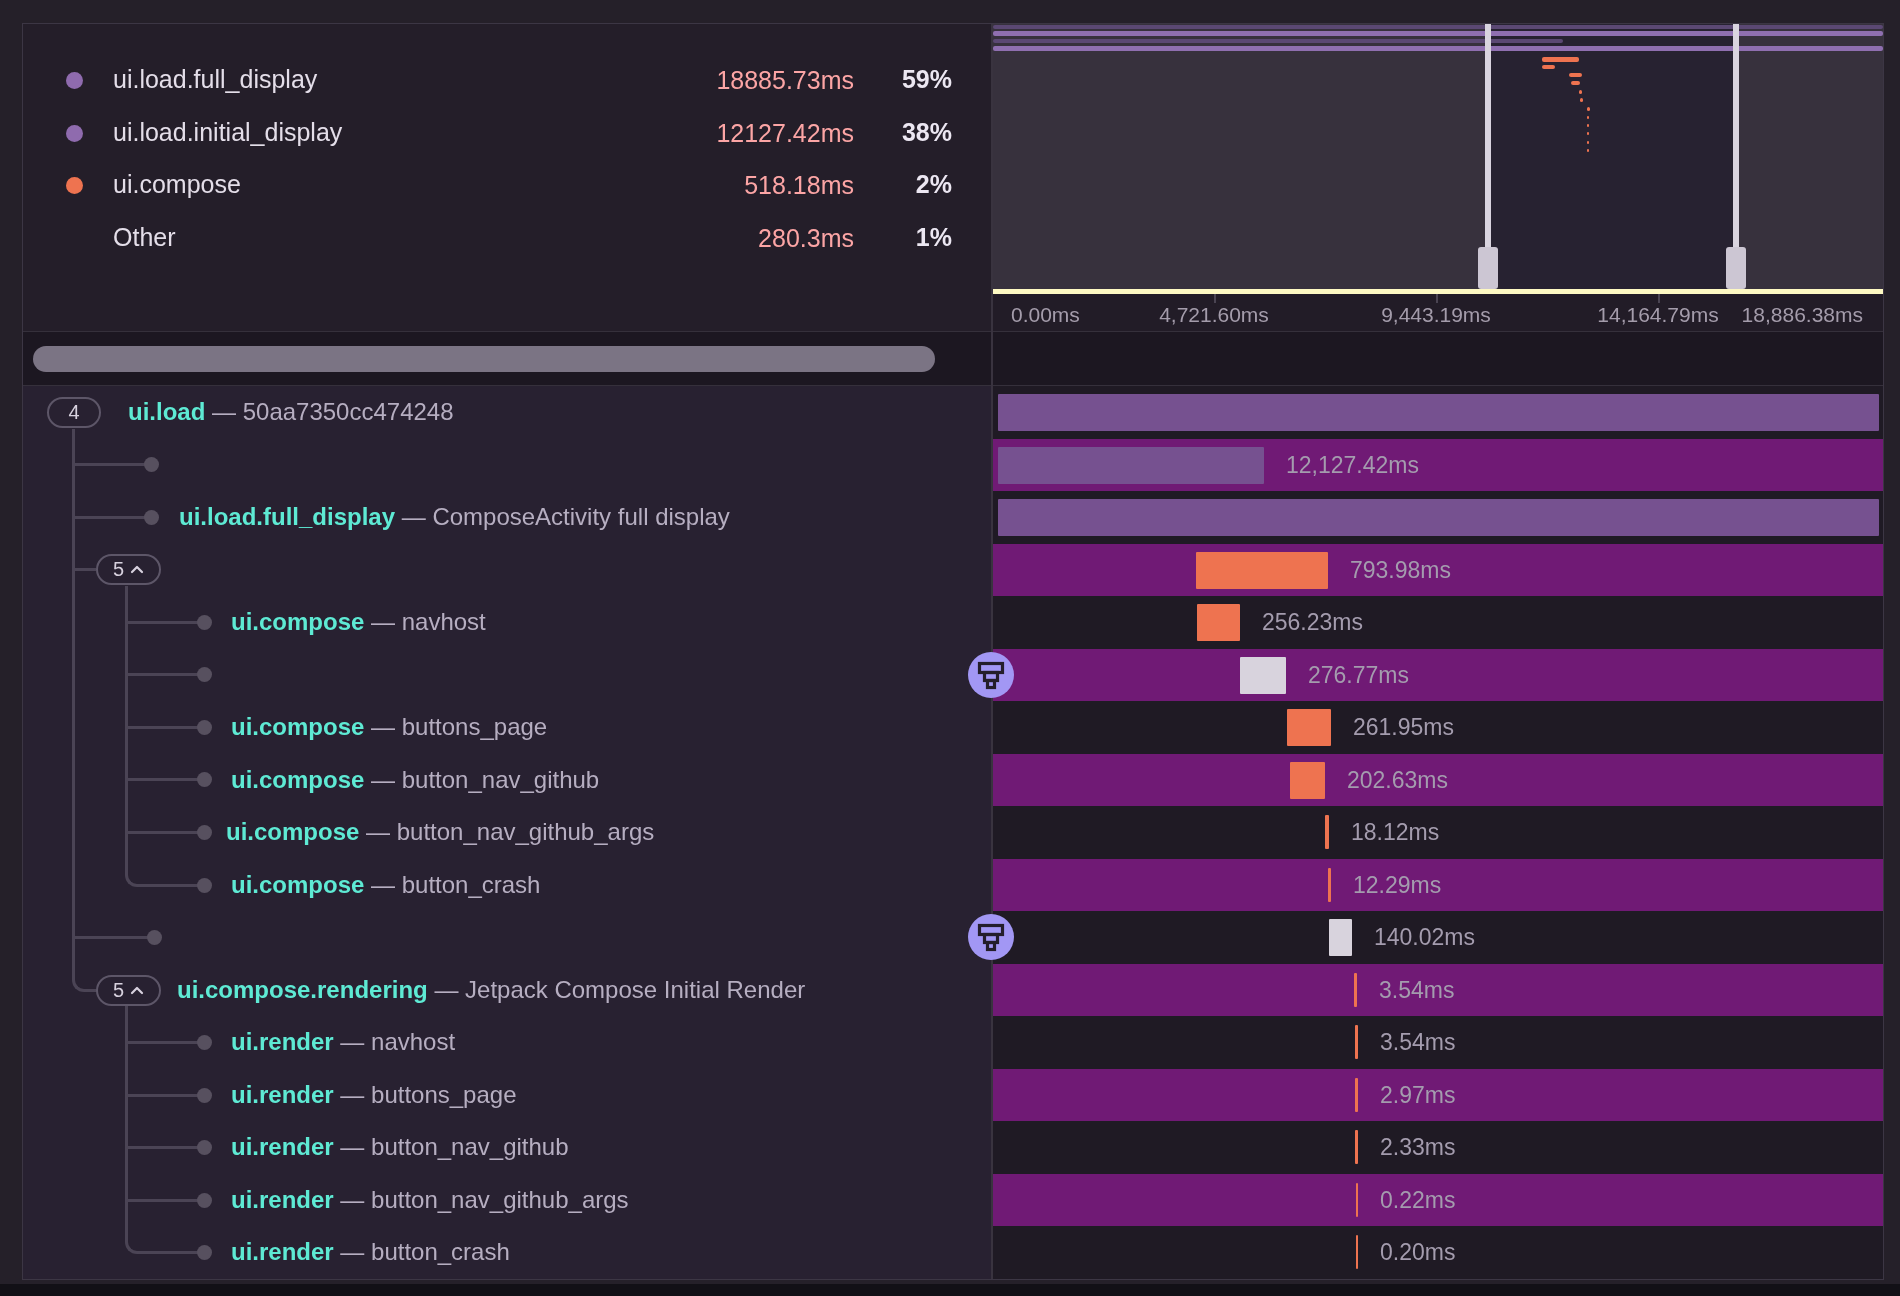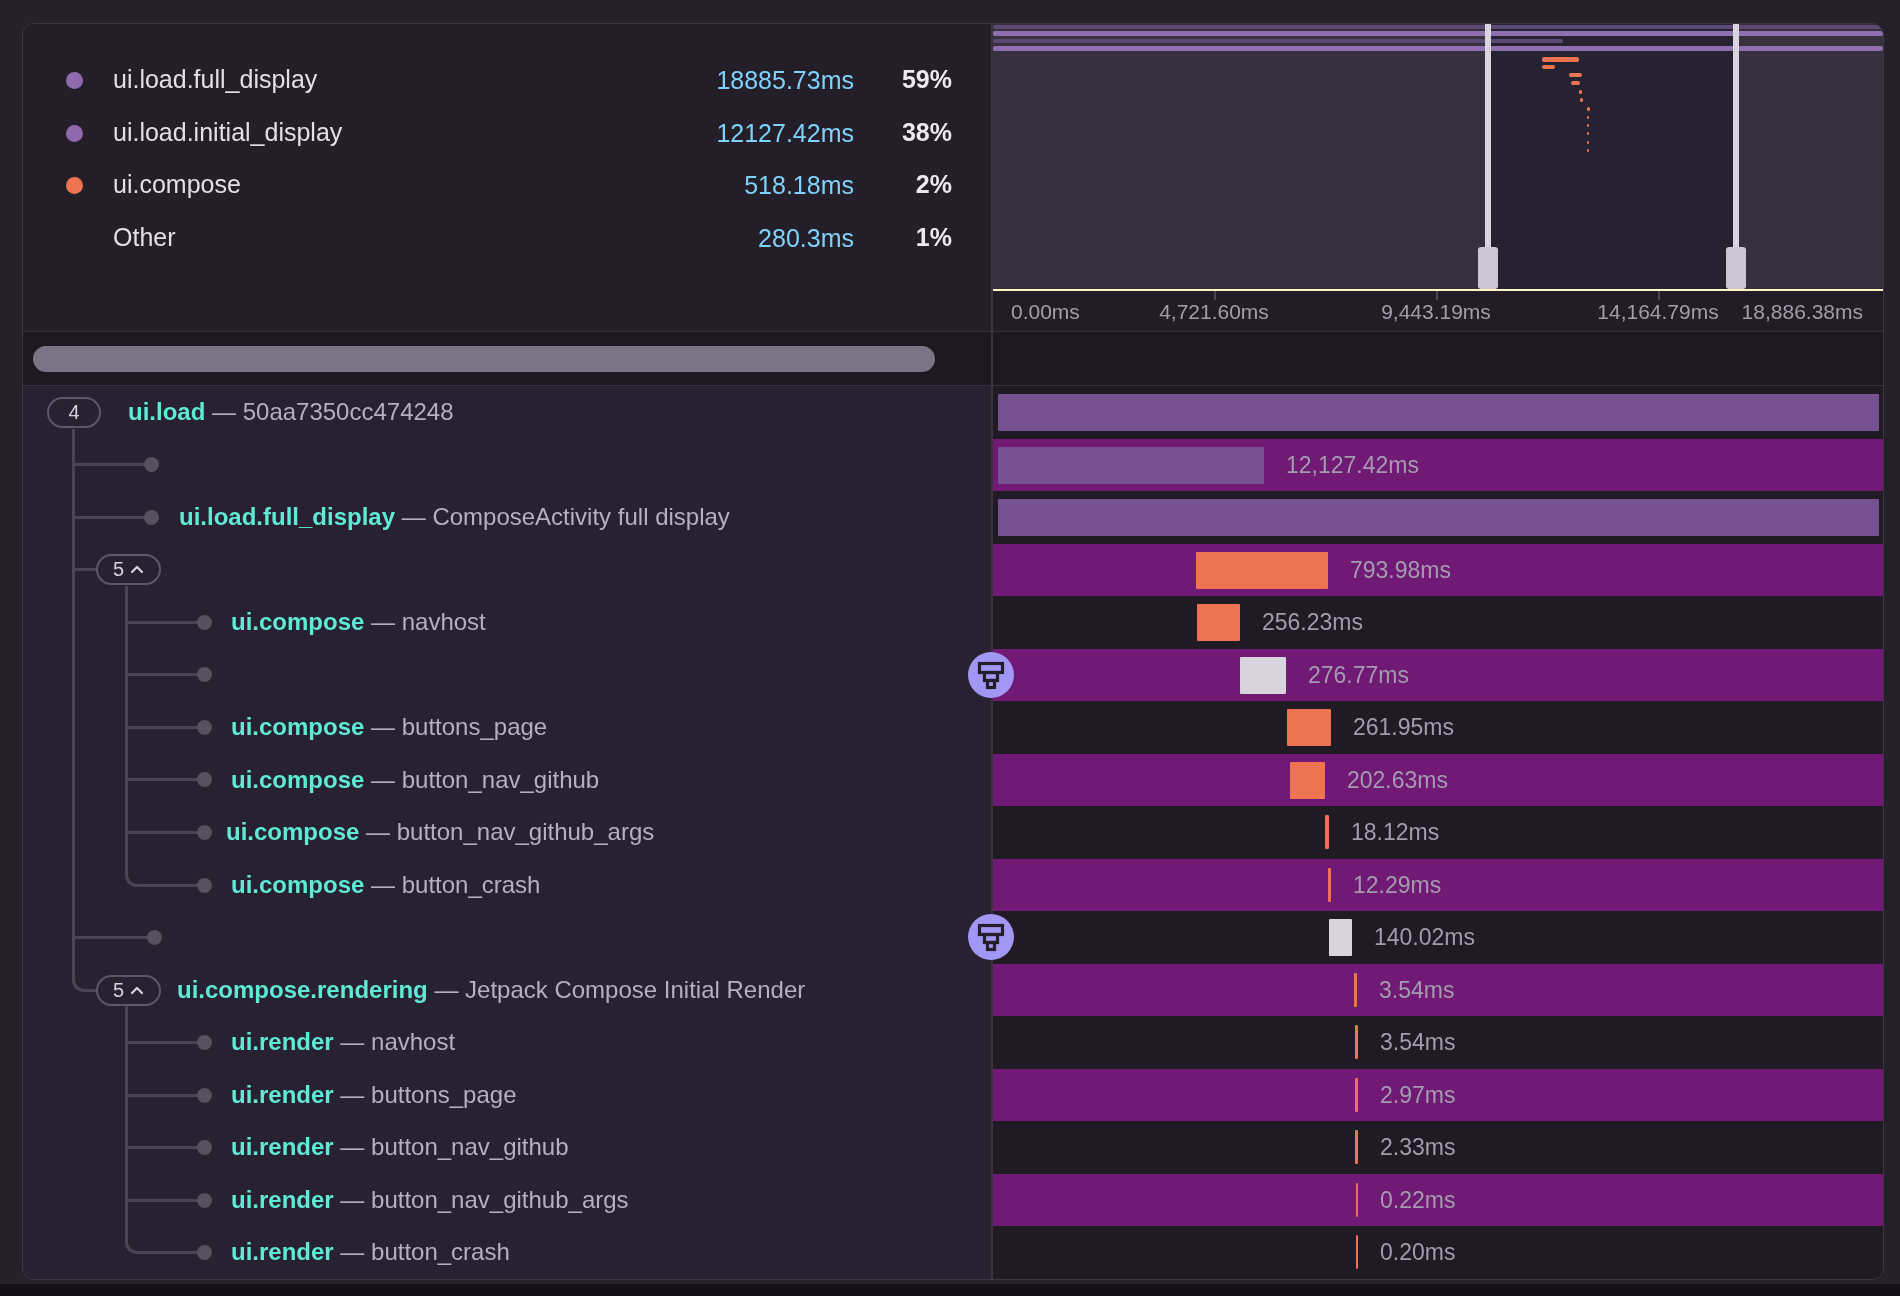--- a/index.html
+++ b/index.html
@@ -1,34 +1,34 @@
 <!DOCTYPE html>
 <html><head>
 <meta charset="utf-8">
 <style>
   html,body{margin:0;padding:0;background:#252029;}
   #app{position:relative;width:1900px;height:1296px;background:#252029;overflow:hidden;
        font-family:"Liberation Sans",sans-serif;-webkit-font-smoothing:antialiased;}
   #panel{position:absolute;left:22px;top:23px;width:1860px;height:1255px;background:#282131;
-         border:1px solid #3c3644;border-radius:12px;overflow:hidden;}
+         border:1px solid #3c3644;border-radius:0;overflow:hidden;}
   
   #legend{position:absolute;left:0;top:0;width:968px;height:307px;background:#241e29;}
   .lg-row{position:absolute;left:0;width:968px;height:36px;}
   .lg-dot{position:absolute;left:43px;top:10px;width:17px;height:17px;border-radius:50%;}
   .lg-label{position:absolute;left:90px;top:3px;font-size:25px;color:#e4dee9;}
-  .lg-val{position:absolute;right:137px;top:4px;font-size:25px;color:#7dd3fc;text-align:right;}
+  .lg-val{position:absolute;right:137px;top:4px;font-size:25px;color:#fca5a5;text-align:right;}
   .lg-pct{position:absolute;right:39px;top:3px;font-size:25px;font-weight:700;color:#ece7f2;text-align:right;}
   #minimap{position:absolute;left:970px;top:0;width:890px;height:265px;background:#272231;}
   .mm-overlay{position:absolute;top:0;height:265px;background:#37313d;}
   .mm-line{position:absolute;border-radius:2px;}
   .mm-dash{position:absolute;background:#ee7350;border-radius:2px;}
   .mm-bar{position:absolute;top:0;width:6px;height:265px;background:#d9d4df;}
   .mm-cap{position:absolute;width:20px;height:42px;top:223px;background:#ccc6d3;border-radius:3px;}
   #axis{position:absolute;left:970px;top:265px;width:890px;height:42px;background:#221c27;
-        border-top:2px solid #fef9c3;}
+        border-top:5px solid #fef9c3;}
   .ax-label{position:absolute;top:9px;font-size:21px;color:#a49cab;white-space:nowrap;}
   .ax-tick{position:absolute;top:0;width:2px;height:9px;background:#4a4452;}
   
   #scrollstrip{position:absolute;left:0;top:307px;width:1860px;height:55px;background:#1c1721;
                border-top:1px solid #35303b;border-bottom:1px solid #35303b;box-sizing:border-box;}
   #scrollthumb{position:absolute;left:10px;top:14px;width:902px;height:26px;border-radius:13px;background:#7b7484;}
   
   #rows{position:absolute;left:0;top:362px;width:1860px;height:893px;}
   .row{position:absolute;left:0;width:1860px;}
   .cell-right{position:absolute;left:970px;top:0;width:890px;height:100%;}

